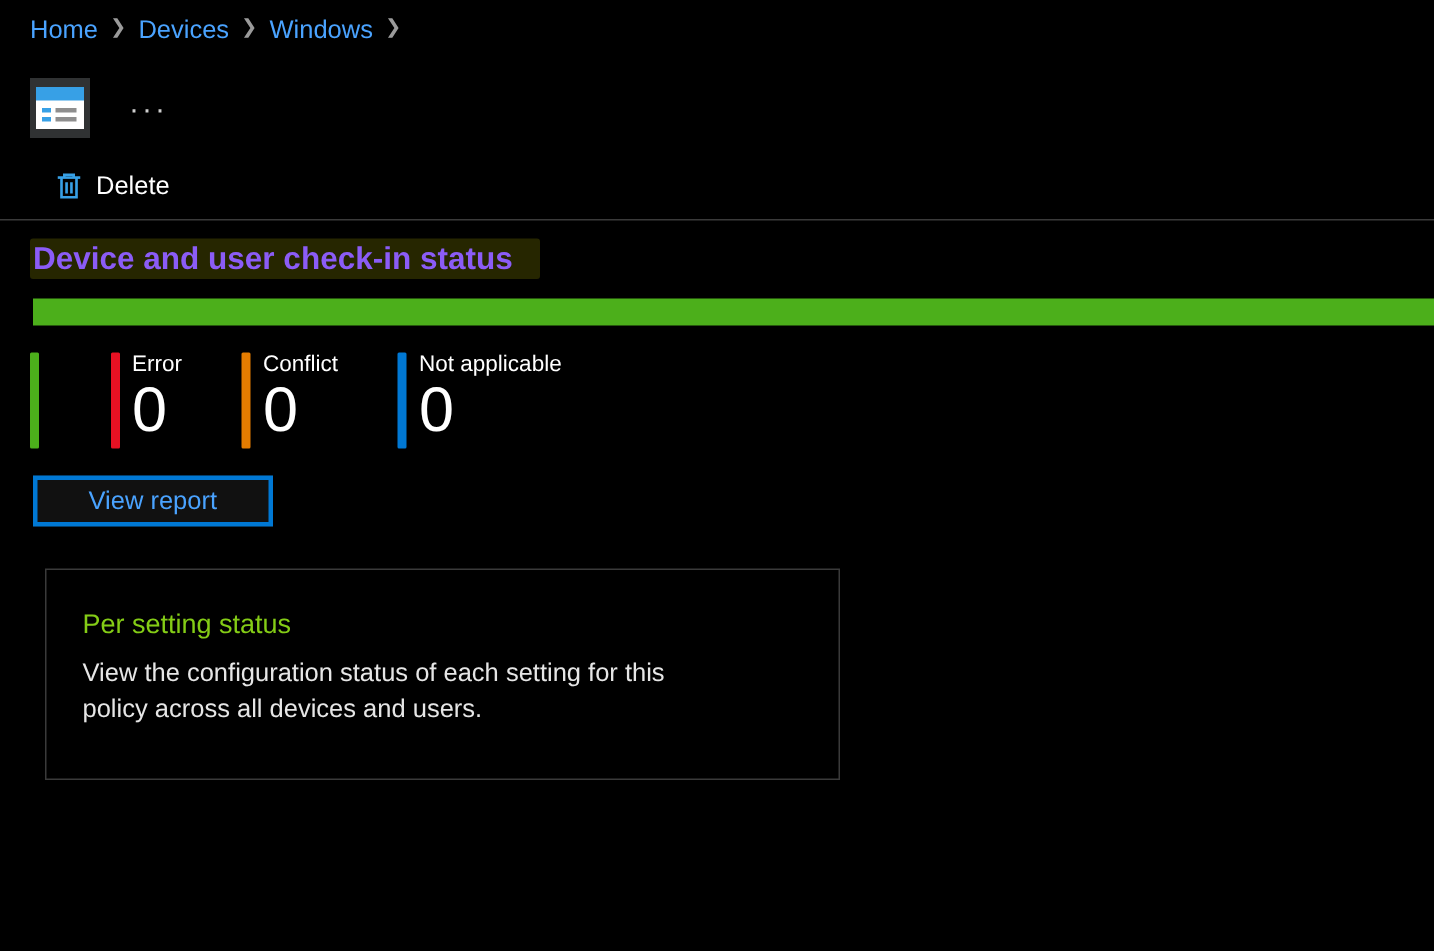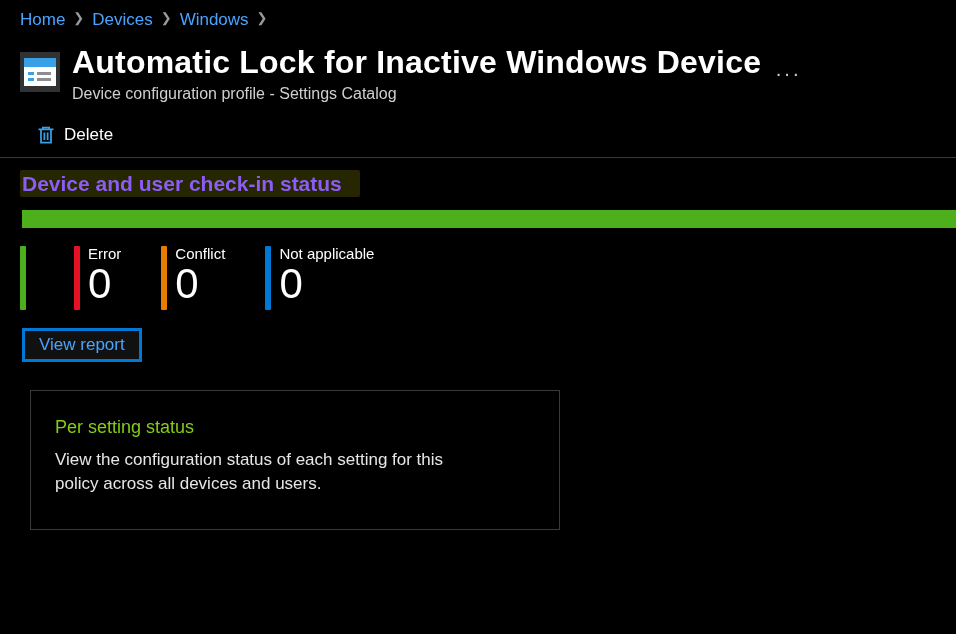--- a/index.html
+++ b/index.html
@@ -153,21 +153,21 @@
       display:inline-block;
     }
 
     
     .view-report {
       margin:14px 0 0 22px;
       display:inline-block;
       border:3px solid #0078d4;
       background:#111111;
       color:#4aa3ff;
-      padding:4px 14px;
+      padding:4px 34px;
       font-size:17px;
       cursor:pointer;
     }
 
     
     .card {
       margin:28px 0 0 30px;
       width:530px;
       border:1px solid #3a3a3a;
       padding:26px 24px 34px 24px;
@@ -205,24 +205,20 @@
   <div class="header-icon">
     <svg viewBox="0 0 40 40">
       <rect x="0" y="0" width="40" height="40" fill="#303233"></rect>
       <rect x="4" y="6" width="32" height="28" fill="#ffffff"></rect>
       <rect x="4" y="6" width="32" height="9" fill="#37a0e6"></rect>
       <rect x="8" y="20" width="6" height="3" fill="#37a0e6"></rect>
       <rect x="8" y="26" width="6" height="3" fill="#37a0e6"></rect>
       <rect x="17" y="20" width="14" height="3" fill="#8e8e8e"></rect>
       <rect x="17" y="26" width="14" height="3" fill="#8e8e8e"></rect>
     </svg>
-  </div>
-  <div class="header-text">
-    <h1>Automatic Lock for Inactive Windows Device</h1>
-    <div class="subtitle">Device configuration profile - Settings Catalog</div>
   </div>
   <div class="header-more">···</div>
 </div>
 
 
 <div class="cmdbar">
   <div class="cmd">
     <svg viewBox="0 0 16 16">
       <g fill="none" stroke="#37a0e6" stroke-width="1.4">
         <path d="M2 3.5 h12"></path>

